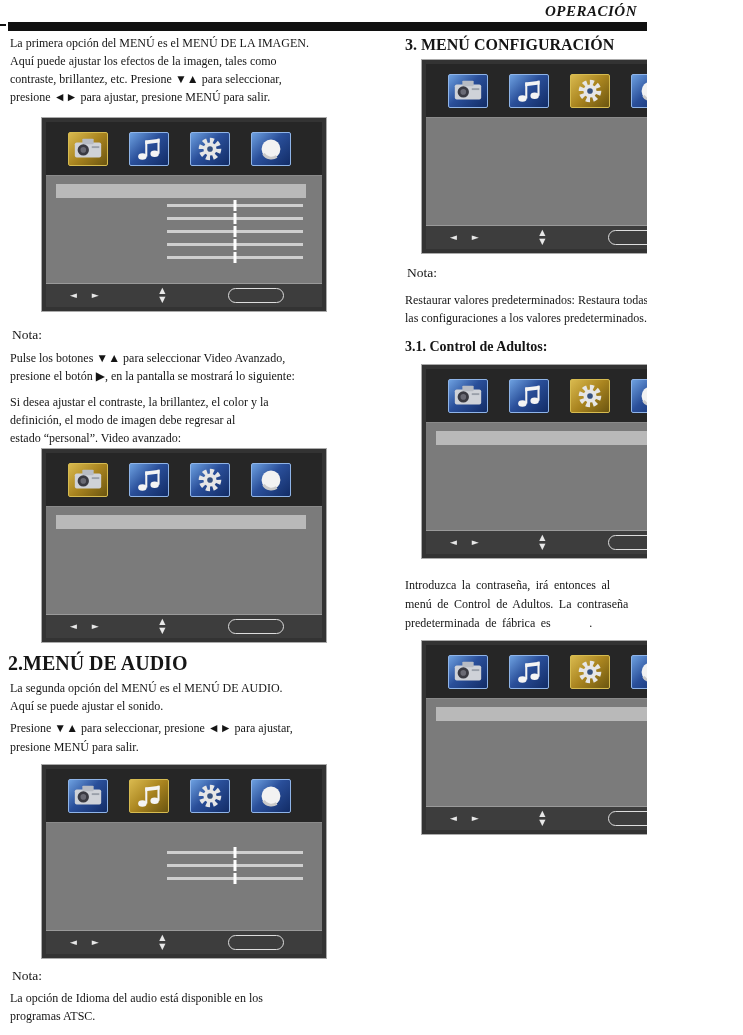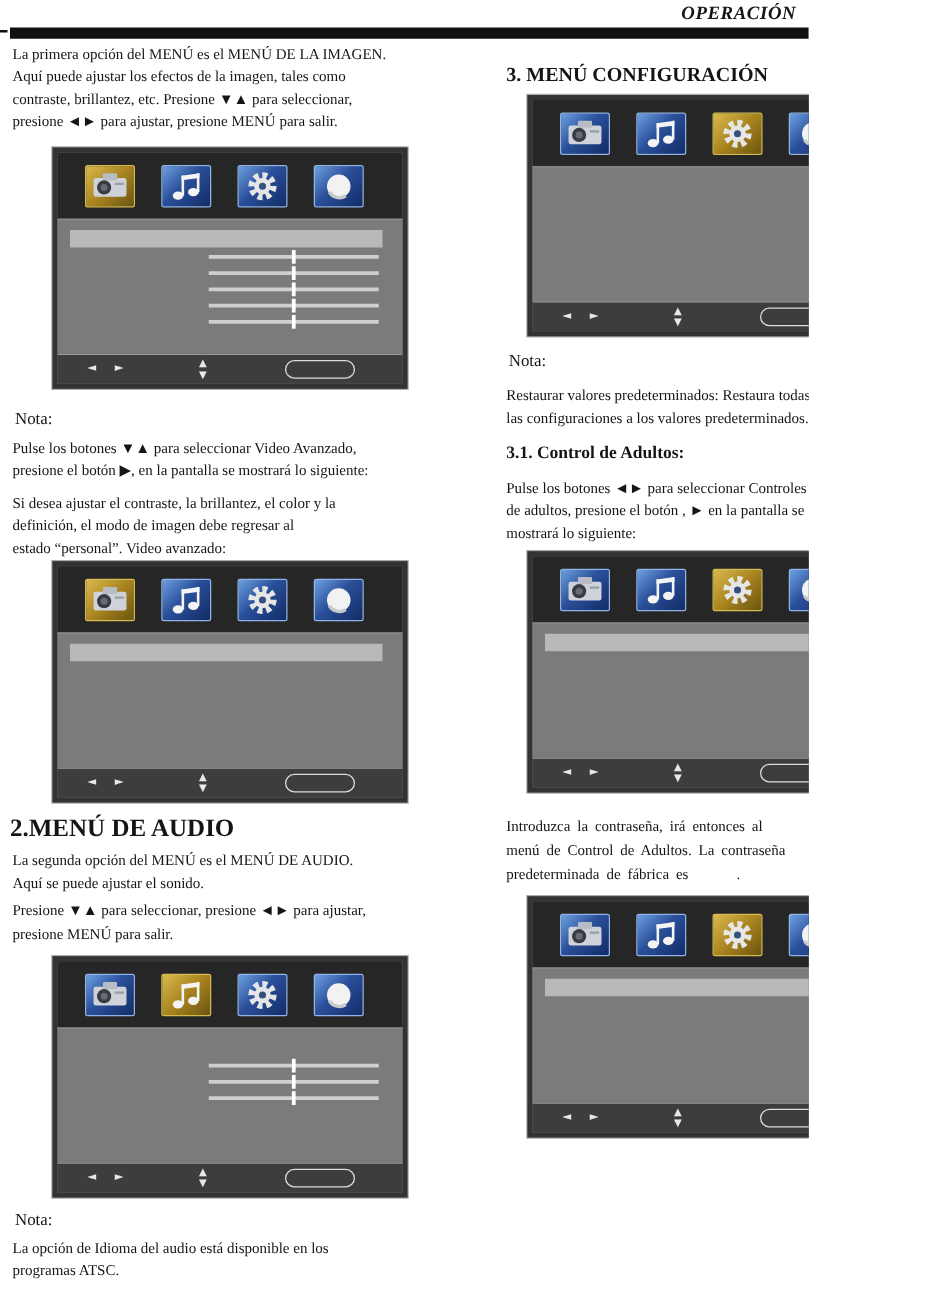--- a/index.html
+++ b/index.html
@@ -6,21 +6,21 @@
   #page{position:relative;width:647px;height:1035px;background:#fff;overflow:hidden;
         font-family:"Liberation Serif",serif;color:#151515;text-decoration:underline;}
   
   .op-label{position:absolute;top:3px;right:10px;font-size:15px;font-weight:bold;font-style:italic;letter-spacing:.5px;}
   .top-rule{position:absolute;left:8px;right:0;top:22px;height:9px;background:#101010;}
   .edge-tick{position:absolute;left:0;top:24px;width:6px;height:2px;background:#101010;}
 
   
   .col{position:absolute;top:34px;}
   #col-left{left:8px;width:392px;}
-  #col-right{left:403px;width:340px;top:52px;}
+  #col-right{left:403px;width:340px;top:36px;}
 
   h1.sec{font-size:16px;font-weight:bold;margin:0 0 6px 2px;}
   h2.sec{font-size:20px;font-weight:bold;margin:2px 0 4px 0;}
   h3.sec{font-size:14px;font-weight:bold;margin:0 0 10px 2px;}
   .para{font-size:12px;line-height:18px;margin:0 0 12px 2px;white-space:pre-line;}
   .nota{font-size:13.5px;margin:0 0 6px 4px;}
   .tight{line-height:17.5px;}
   .spread{word-spacing:2.5px;}
 
   
@@ -281,23 +281,20 @@
         <span>▼</span>
       </span>
       <span class="tv-oval"></span>
     </div>
   </div>
 </div>
     <p class="nota mb10">Nota:</p>
     <p class="para mb20">Restaurar valores predeterminados: Restaura todas
 las configuraciones a los valores predeterminados.</p>
     <h3 class="sec">3.1. Control de Adultos:</h3>
-    <p class="para mb6">Pulse los botones ◄► para seleccionar Controles
-de adultos, presione el botón , ► en la pantalla se
-mostrará lo siguiente:</p>
     <div class="slot mb18">
   <div class="tv">
     <div class="tv-header">
       <div class="tv-icon">
         <svg viewBox="0 0 40 34">
           <rect x="6" y="10" width="28" height="16" rx="2" fill="#cfd2d8"></rect>
           <rect x="14" y="6" width="12" height="6" rx="1" fill="#b8bcc4"></rect>
           <circle cx="15" cy="18" r="6" fill="#3a3a42"></circle>
           <circle cx="15" cy="18" r="3" fill="#6a6a74"></circle>
           <rect x="24" y="14" width="8" height="2" fill="#9aa0aa"></rect>

